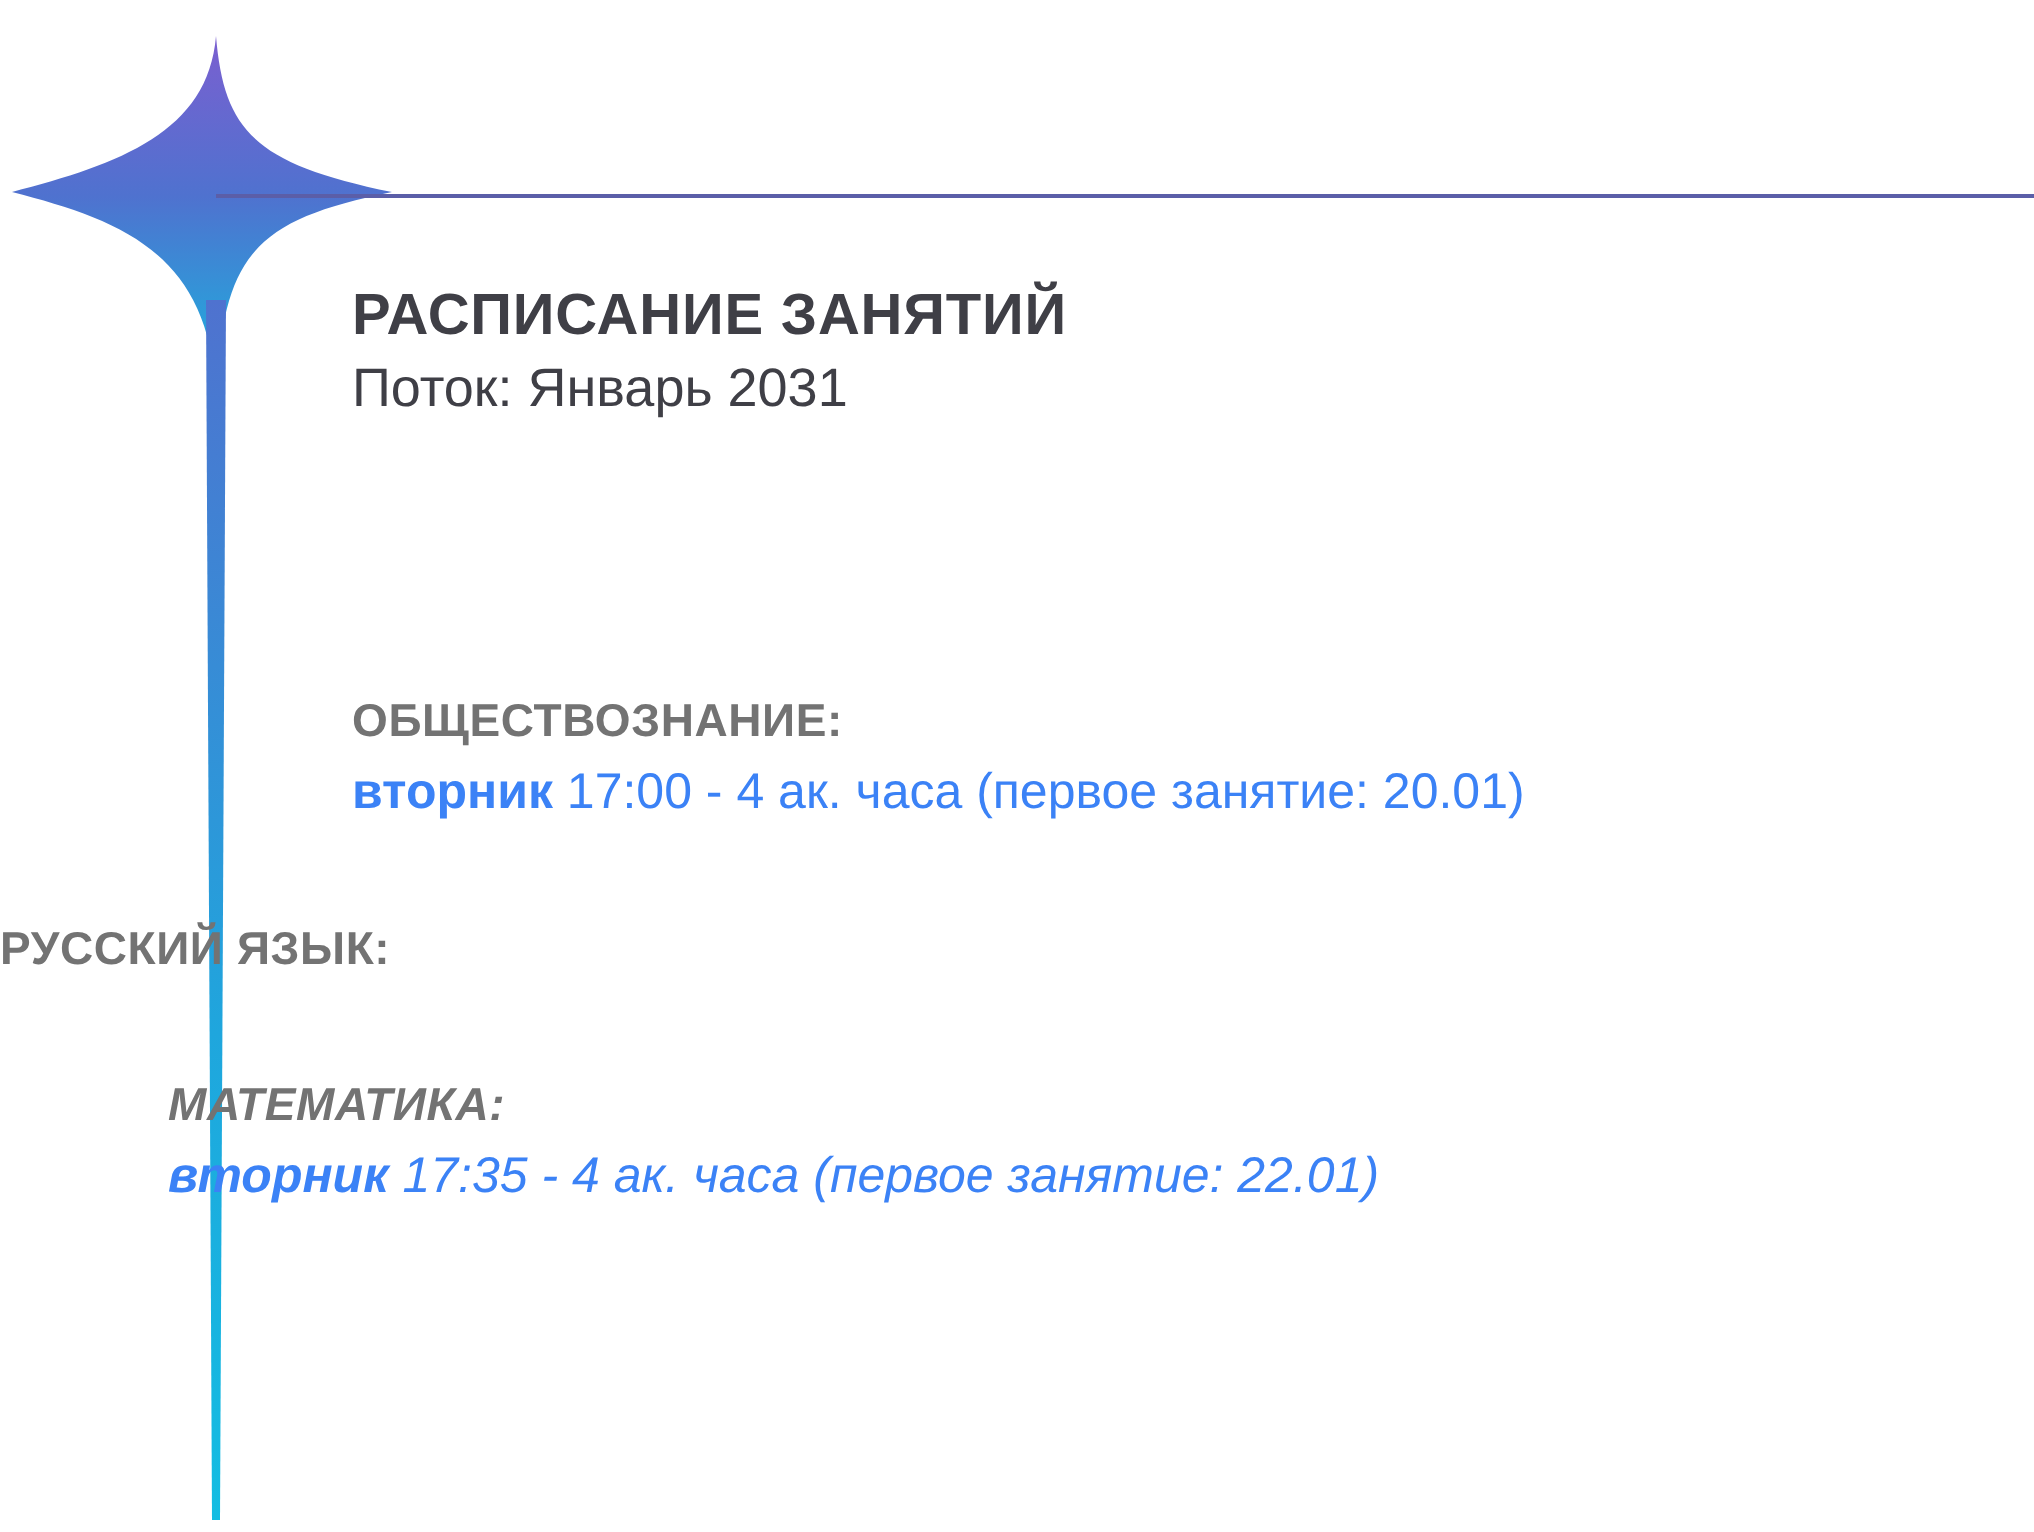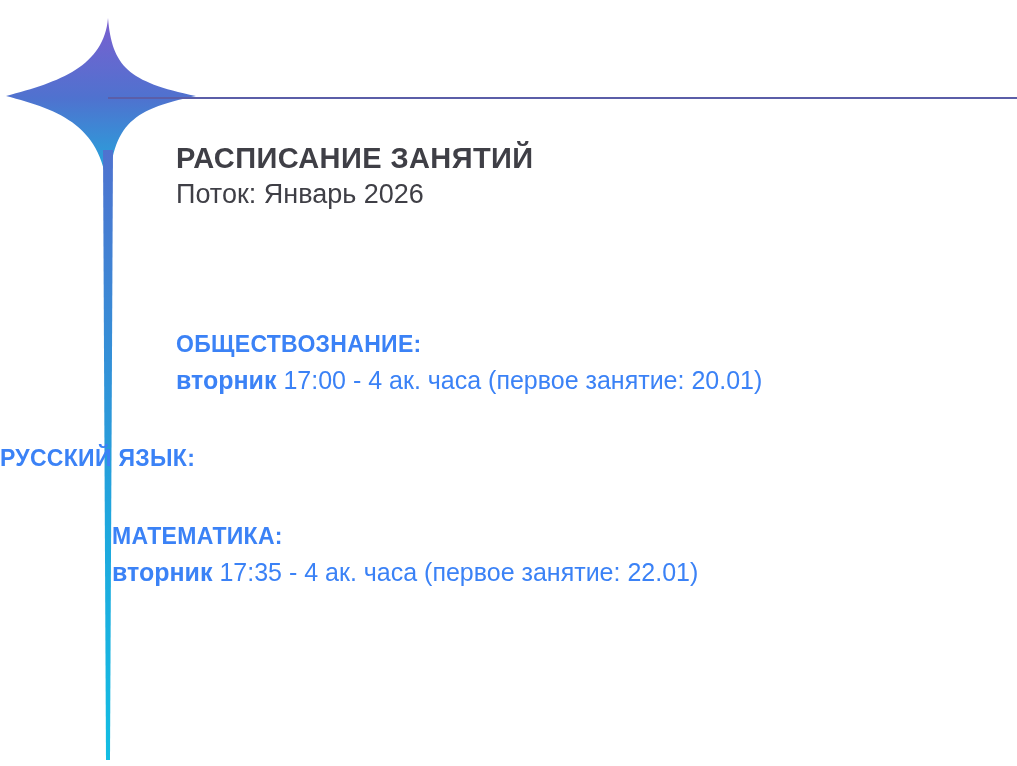--- a/index.html
+++ b/index.html
@@ -75,39 +75,39 @@
     left: 0;
     top: 330px;
     width: 1017px;
   }
   .course {
     margin-bottom: 48px;
   }
   .course-name {
     font-size: 23px;
     font-weight: bold;
-    color: #3b82f6;
+    color: #737373;
     letter-spacing: 0.3px;
-    margin: 0 0 4px 0;
+    margin: 16px 0 4px 0;
     line-height: 1.3;
   }
   .course-detail {
     font-size: 25px;
     color: #3b82f6;
     margin: 0;
     line-height: 1.3;
     white-space: nowrap;
   }
   .course-detail b {
     font-weight: bold;
   }
 
   .c0 { padding-left: 176px; }
   .c1 { margin-top: 18px; }
-  .c2 { padding-left: 112px; margin-top: 22px; }
+  .c2 { padding-left: 84px; margin-top: 22px; font-style: italic; }
 </style>
 </head>
 <body>
 
 <div class="slide">
 
   <svg class="deco" viewBox="0 0 210 766" width="210" height="766" aria-hidden="true">
     <defs>
       <linearGradient id="gradStar" x1="0" y1="0" x2="0" y2="1">
         <stop offset="0%" stop-color="#7b5fd0"></stop>
@@ -127,21 +127,21 @@
              C104 126, 60 110, 6 96
              C60 82, 104 66, 108 18 Z" fill="url(#gradStar)"></path>
 
     <path d="M103 150 L113 150 L110 760 L106 760 Z" fill="url(#gradStem)"></path>
   </svg>
 
   <div class="top-rule"></div>
 
   <div class="header">
     <p class="title">РАСПИСАНИЕ ЗАНЯТИЙ</p>
-    <p class="line">Поток: Январь 2026</p>
+    <p class="line">Поток: Январь 2031</p>
   </div>
 
   <div class="courses">
 
     <div class="course c0">
       <p class="course-name">ОБЩЕСТВОЗНАНИЕ:</p>
       <p class="course-detail"><b>вторник</b><span> 17:00 - 4 ак. часа (первое занятие: 20.01)</span></p>
     </div>
 
     <div class="course c1">

